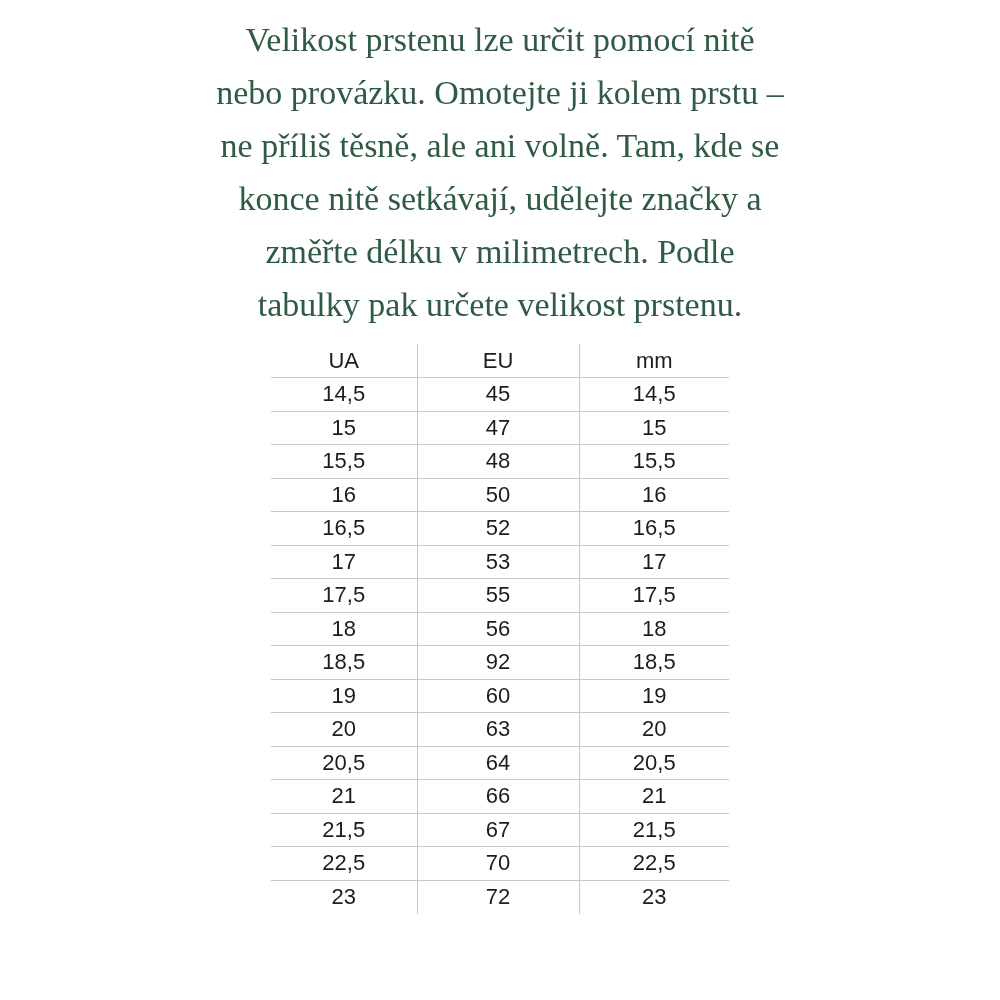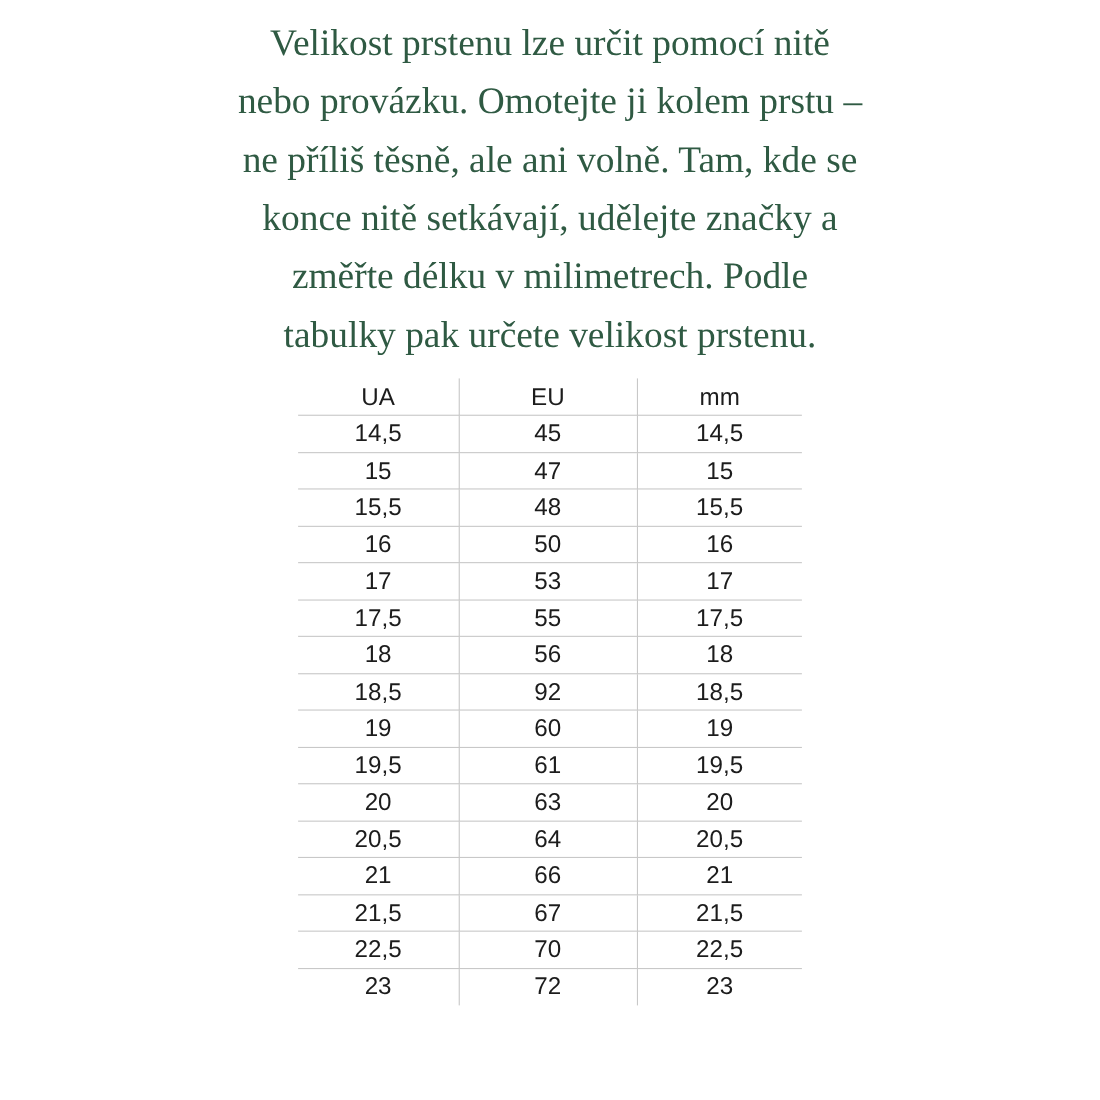--- a/index.html
+++ b/index.html
@@ -101,20 +101,25 @@
           <td>15,5</td>
           <td>48</td>
           <td>15,5</td>
         </tr>
         <tr>
           <td>16</td>
           <td>50</td>
           <td>16</td>
         </tr>
         <tr>
+          <td>16,5</td>
+          <td>52</td>
+          <td>16,5</td>
+        </tr>
+        <tr>
           <td>17</td>
           <td>53</td>
           <td>17</td>
         </tr>
         <tr>
           <td>17,5</td>
           <td>55</td>
           <td>17,5</td>
         </tr>
         <tr>
@@ -124,25 +129,20 @@
         </tr>
         <tr>
           <td>18,5</td>
           <td>92</td>
           <td>18,5</td>
         </tr>
         <tr>
           <td>19</td>
           <td>60</td>
           <td>19</td>
-        </tr>
-        <tr>
-          <td>19,5</td>
-          <td>61</td>
-          <td>19,5</td>
         </tr>
         <tr>
           <td>20</td>
           <td>63</td>
           <td>20</td>
         </tr>
         <tr>
           <td>20,5</td>
           <td>64</td>
           <td>20,5</td>

